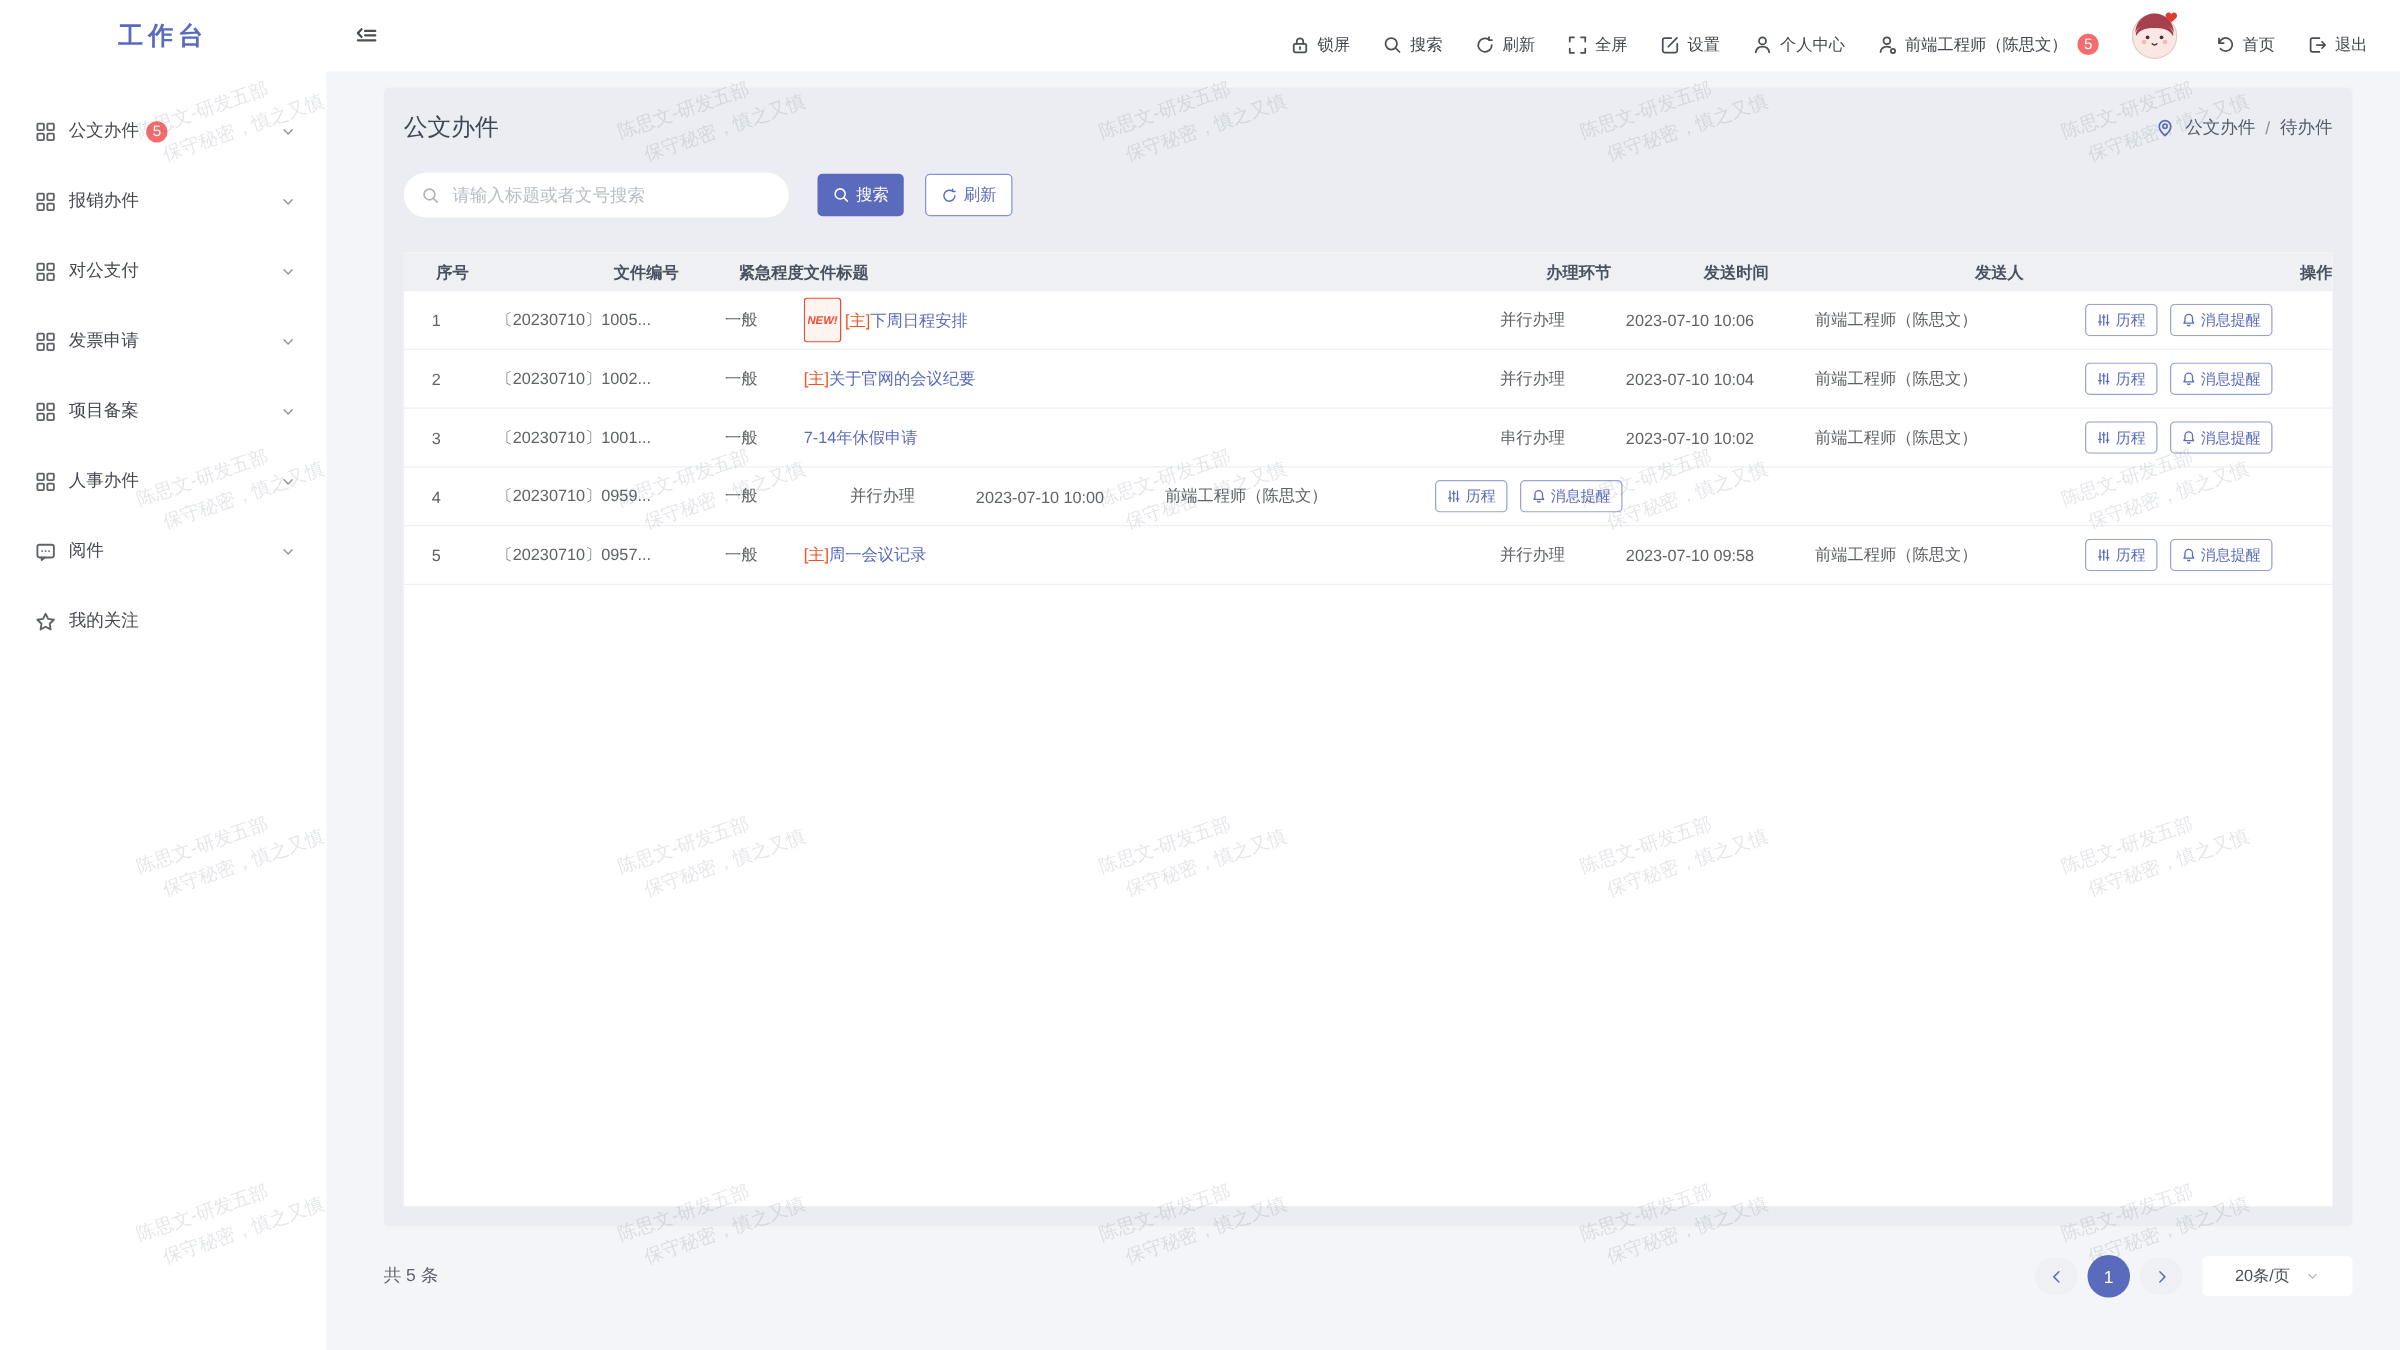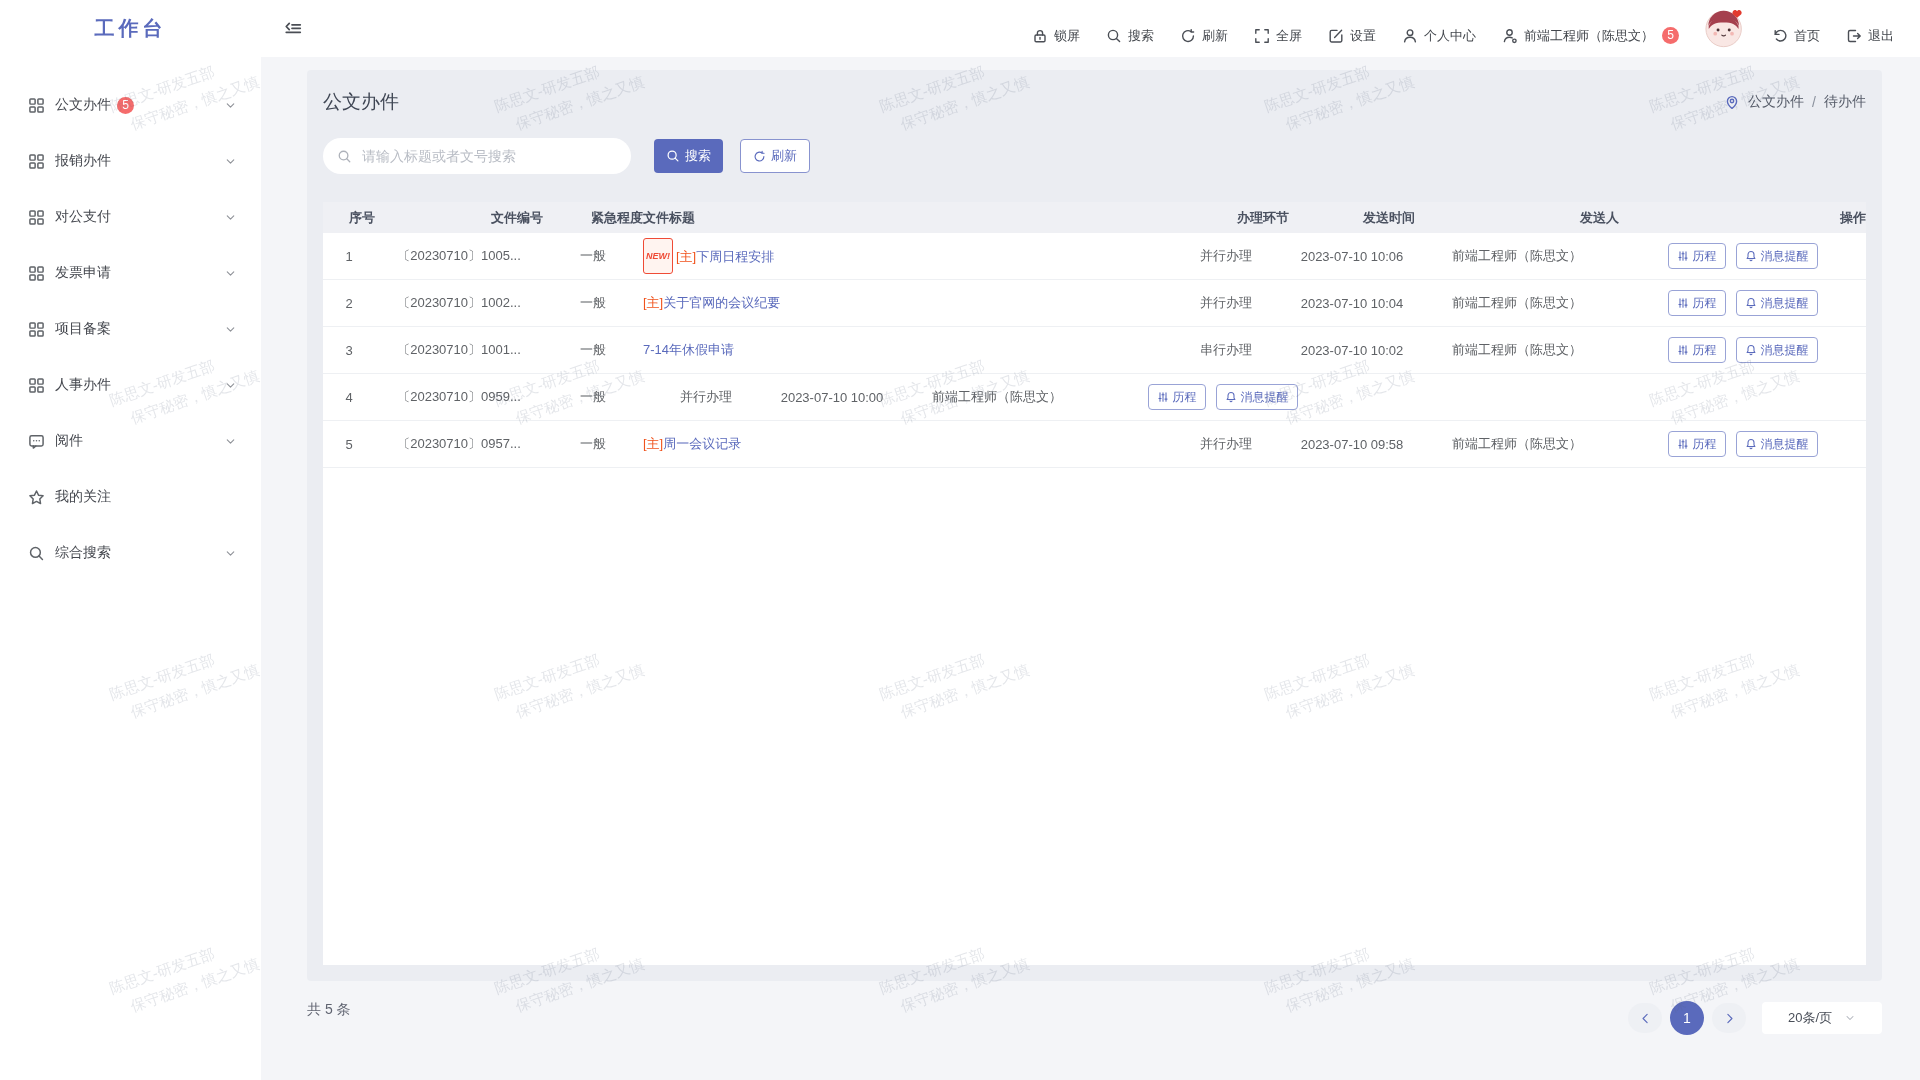--- a/index.html
+++ b/index.html
@@ -78,21 +78,21 @@
   .tag { color:#f0531d; }
   .doc-link { color:#5a6abc; cursor:pointer; }
   .mini-btn { display:inline-flex; align-items:center; gap:4px; height:26px; padding:0 8px;
               border:1px solid #99a3d6; border-radius:4px; background:#fff; color:#5a6abc;
               font-size:12px; cursor:pointer; font-family:inherit; }
   .mini-btn .mi { width:12px; height:12px; }
   .mini-btn + .mini-btn { margin-left:10px; }
 
   
   .pagi { position:absolute; left:46px; right:38px; top:944px; height:40px;
-          display:flex; align-items:flex-start; justify-content:space-between; }
+          display:flex; align-items:center; justify-content:space-between; }
   .total { font-size:14px; color:#5f6370; }
   .pagi-right { display:flex; align-items:center; gap:8px; }
   .pg-nav { width:34px; height:30px; border-radius:15px; background:#eef0f4; display:flex;
             align-items:center; justify-content:center; color:#5a6abc; cursor:pointer; }
   .pg-nav .pi { width:13px; height:13px; }
   .pg-cur { width:34px; height:34px; border-radius:50%; background:#5a6abc; color:#fff;
             font-size:14px; display:flex; align-items:center; justify-content:center; cursor:pointer; }
   .pg-size { margin-left:8px; width:120px; height:32px; background:#fff; border-radius:4px;
              display:flex; align-items:center; justify-content:center; gap:12px; font-size:13px;
              color:#4a4f59; cursor:pointer; }
@@ -224,34 +224,20 @@
           </svg>
         </span>
       </div>
       <div class="side-item">
         <span class="icon s-icon">
           <svg viewBox="0 0 16 16" fill="none" stroke="currentColor" stroke-width="1.4" stroke-linecap="round" stroke-linejoin="round">
             <path d="M8 1.9l1.9 3.9 4.3.6-3.1 3 .7 4.3L8 11.7l-3.8 2 .7-4.3-3.1-3 4.3-.6z"></path>
           </svg>
         </span>
         <span>我的关注</span>
-      </div>
-      <div class="side-item">
-        <span class="icon s-icon">
-          <svg viewBox="0 0 16 16" fill="none" stroke="currentColor" stroke-width="1.4" stroke-linecap="round" stroke-linejoin="round">
-            <circle cx="7" cy="7" r="4.6"></circle>
-            <path d="M10.4 10.4l3.2 3.2"></path>
-          </svg>
-        </span>
-        <span>综合搜索</span>
-        <span class="icon chev">
-          <svg viewBox="0 0 16 16" fill="none" stroke="currentColor" stroke-width="1.4" stroke-linecap="round" stroke-linejoin="round">
-            <path d="M4 6l4 4 4-4"></path>
-          </svg>
-        </span>
       </div>
     </nav>
 </aside>
 
 <header class="topbar">
   <span class="icon collapse">
       <svg viewBox="0 0 16 16" fill="none" stroke="currentColor" stroke-width="1.4" stroke-linecap="round" stroke-linejoin="round">
         <path d="M5 3.5L2.6 6 5 8.5"></path>
         <path d="M7.2 4.6h6.6M7.2 7.4h6.6M2.6 10.6h11.2"></path>
       </svg>

